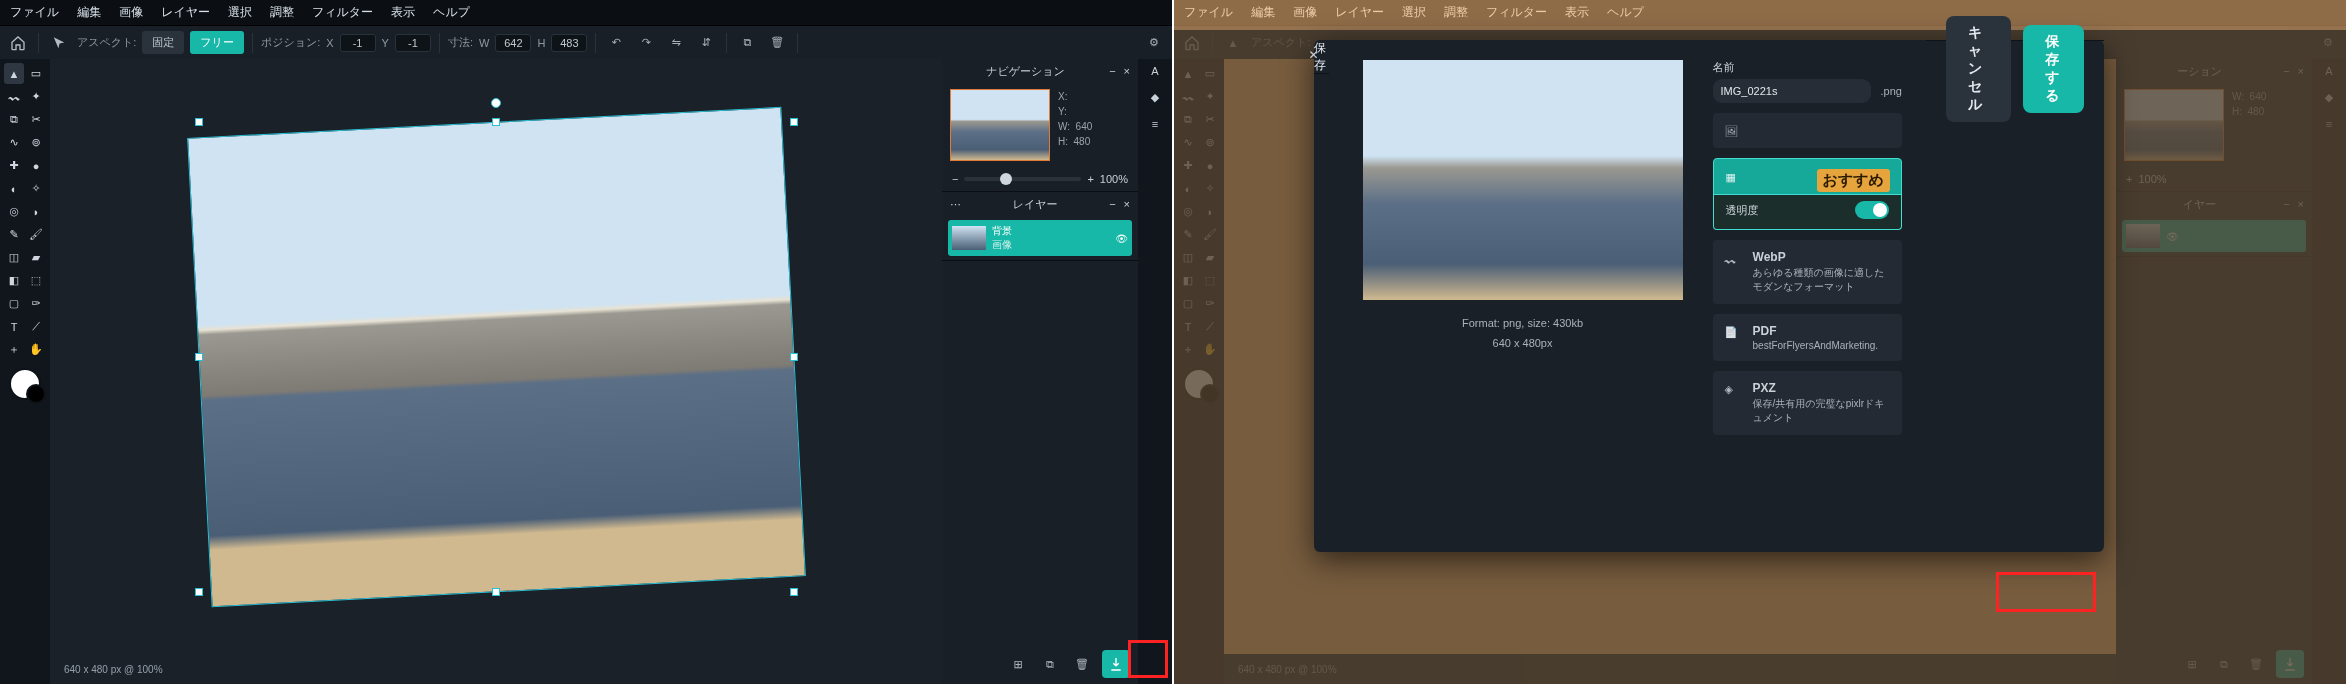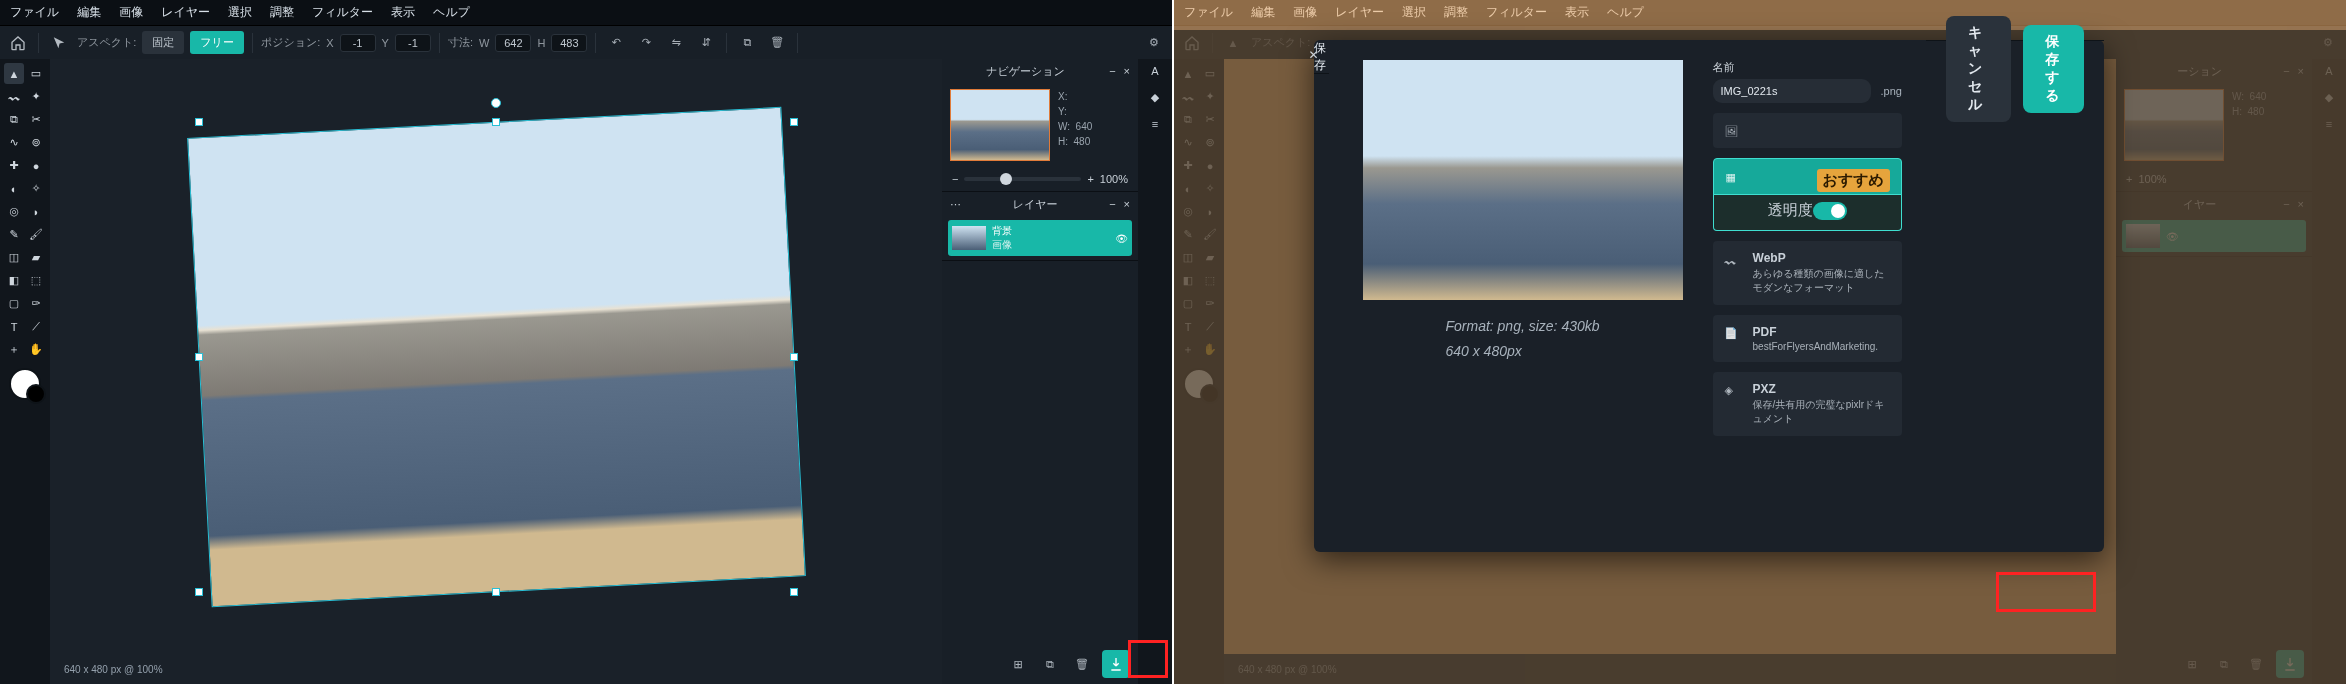--- a/index.html
+++ b/index.html
@@ -65,34 +65,34 @@
 .redbox{position:absolute;border:3px solid #f22;}
 
 
 .dialog-backdrop{position:absolute;inset:0;background:rgba(10,14,18,.55);top:30px;}
 .dialog{position:absolute;left:140px;top:40px;width:790px;height:512px;background:#1a2028;border-radius:6px;display:flex;box-shadow:0 8px 30px rgba(0,0,0,.6);}
 .dialog-title{height:34px;display:flex;align-items:center;justify-content:center;font-size:12px;color:#e2e8ee;position:relative;border-bottom:1px solid #0e1318;}
 .dialog-close{position:absolute;right:10px;top:8px;color:#cdd4db;}
 .dialog-body{flex:1;display:flex;gap:20px;padding:20px 24px 10px;}
 .dlg-left{width:340px;display:flex;flex-direction:column;align-items:center;}
 .dlg-thumb{width:320px;height:240px;background:linear-gradient(#cfe3f2 0%,#cfe3f2 40%,#9a9890 45%,#5b6f87 60%,#4a5e76 85%,#d0b98f 100%);margin-bottom:14px;}
-.dlg-meta{font-size:14px;color:#a8b2bc;line-height:1.8;font-style:italic;}
+.dlg-meta{font-size:11px;color:#a8b2bc;text-align:center;line-height:1.8;}
 .dlg-right{flex:1;display:flex;flex-direction:column;gap:10px;}
 .field-label{font-size:11px;color:#cdd4db;margin-bottom:4px;}
 .field-row{display:flex;gap:10px;align-items:center;}
 .text-input{flex:1;background:#262d36;border:none;padding:6px 8px;color:#e2e8ee;border-radius:9px;font-size:11px;}
 .ext{font-size:11px;color:#a8b2bc;}
 .fmt{display:flex;gap:10px;padding:10px 12px;background:#232a33;border-radius:4px;align-items:flex-start;position:relative;}
 .fmt.sel{background:#16a99a;color:#fff;border:1px solid #3fded0;}
 .fmt-icon{width:18px;opacity:.85;padding-top:2px;}
 .fmt-txt{flex:1;}
 .fmt-name{font-size:12px;font-weight:600;}
 .fmt-desc{font-size:10px;opacity:.8;margin-top:2px;}
 .badge{position:absolute;right:11px;top:10px;background:#e6a43c;color:#2b1a00;font-size:15px;padding:2px 6px;border-radius:3px;font-weight:600;}
-.sub-opt{margin-top:-4px;background:#1c2e2c;border:1px solid #3fded0;border-top:none;border-radius:0 0 4px 4px;padding:10px 12px;display:flex;align-items:center;justify-content:center;font-size:15px;}
+.sub-opt{margin-top:-4px;background:#1c2e2c;border:1px solid #3fded0;border-top:none;border-radius:0 0 4px 4px;padding:10px 12px;display:flex;align-items:center;justify-content:space-between;font-size:11px;}
 .toggle{width:34px;height:18px;background:#18b8a8;border-radius:9px;position:relative;}
 .toggle::after{content:"";position:absolute;right:2px;top:2px;width:14px;height:14px;background:#fff;border-radius:50%;}
 .dialog-ftr{height:56px;border-top:1px solid #0e1318;display:flex;align-items:center;justify-content:flex-end;gap:12px;padding:0 20px;}
 .btn{padding:8px 22px;border-radius:8px;font-size:14px;font-weight:bold;}
 .btn.cancel{background:#2a323b;color:#e2e8ee;}
 .btn.primary{background:#18b8a8;color:#fff;}
 
 .dim{opacity:.45;}
 svg{display:block;}
 </style>

